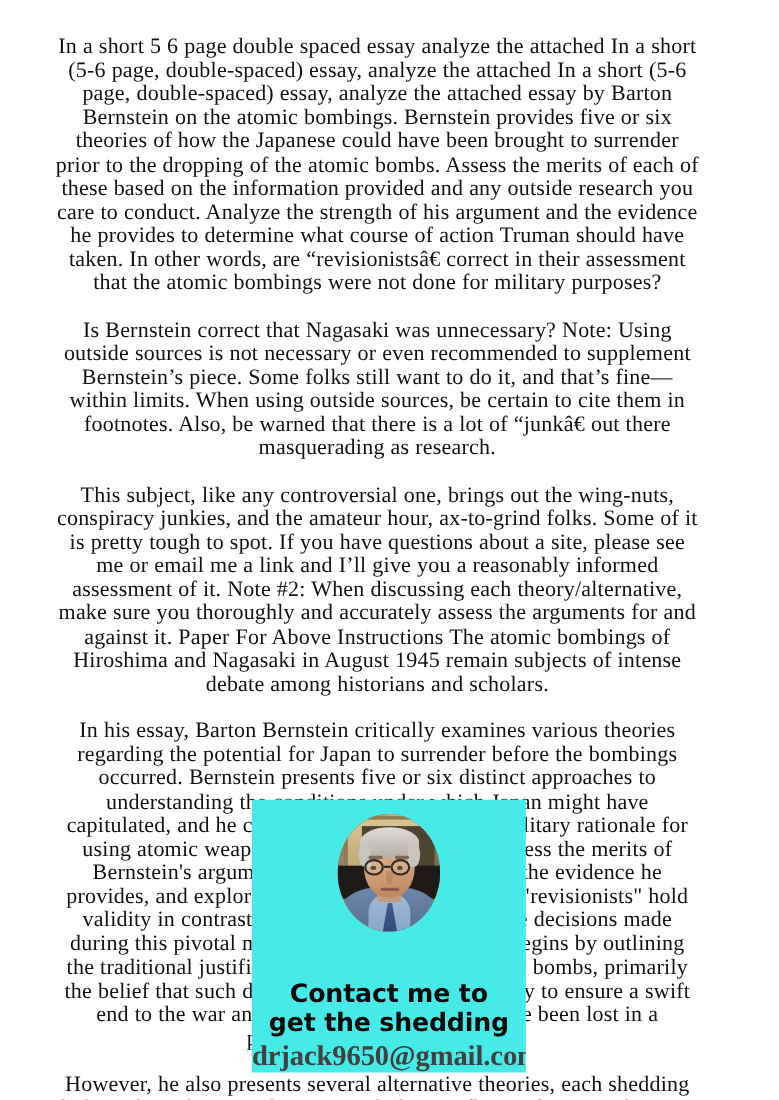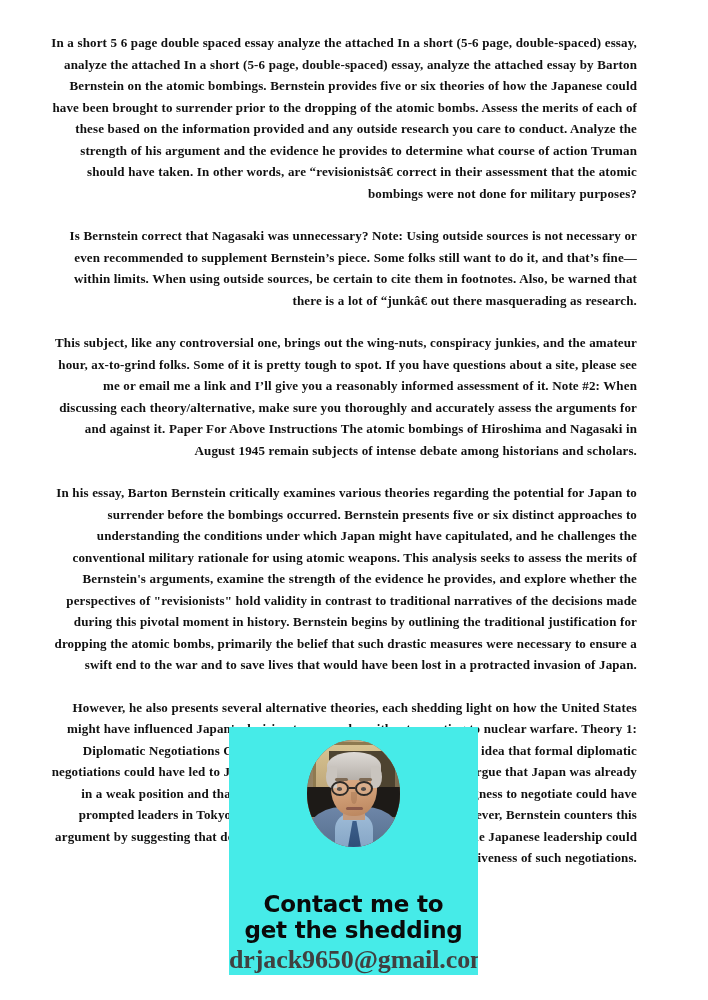--- a/index.html
+++ b/index.html
@@ -28,27 +28,26 @@
 
   #doc-body {
     position: absolute;
     left: 49px;
     top: 32px;
     width: 588px;
   }
 
   .para {
     margin: 0 0 21px 0;
-    font-size: 13px;
+    font-size: 20px;
     line-height: 21.5px;
-    text-align: right;
+    text-align: center;
     color: #111111;
     letter-spacing: 0.01em;
     word-spacing: 0.01em;
-    font-weight: bold;
   }
   .para:last-child { margin-bottom: 0; }
 
   
   #contact-card {
     position: absolute;
     left: 229px;
     top: 727px;
     width: 249px;
     height: 248px;

